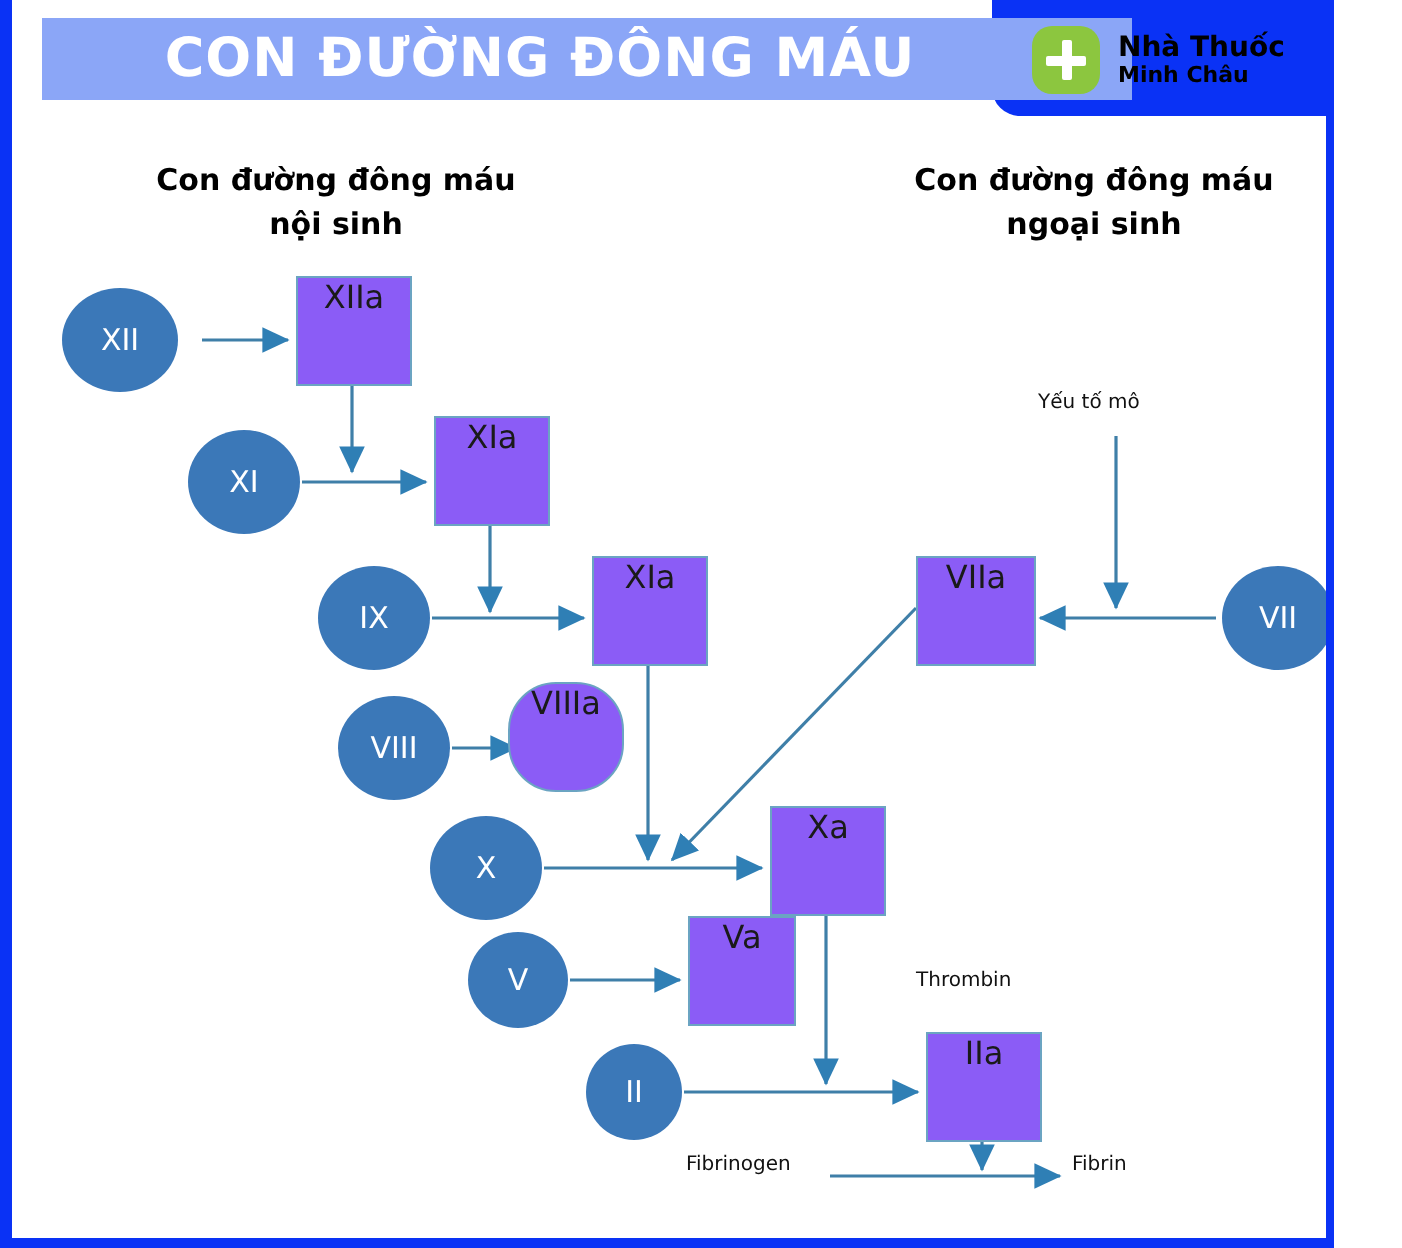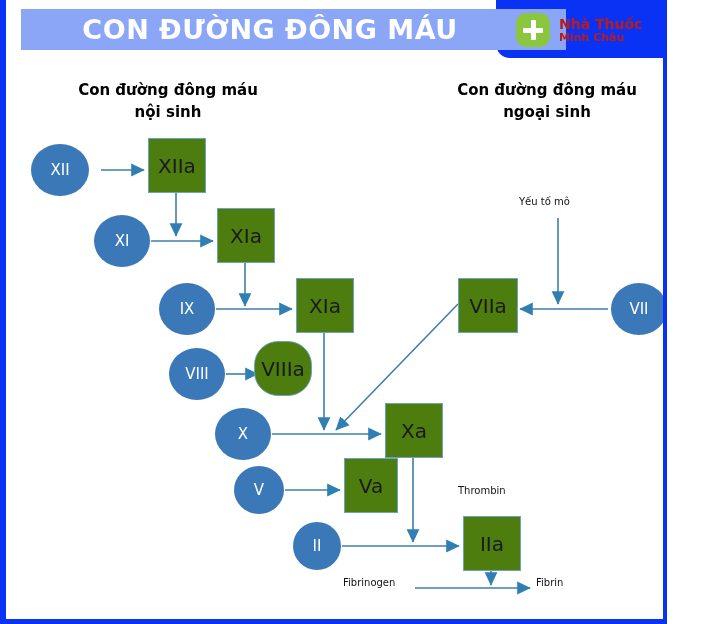--- a/index.html
+++ b/index.html
@@ -86,21 +86,21 @@
     border-radius: 1px;
   }
   .logo-badge::before {
     left: 14.5px; top: 7px; width: 5px; height: 20px;
   }
   .logo-badge::after {
     left: 7px; top: 14.5px; width: 20px; height: 5px;
   }
   .logo-text {
     margin-left: 9px;
-    color: #b91c1c;
+    color: #000000;
     line-height: 1.03;
   }
   .logo-line1 { font-size: 14px; font-weight: bold; font-family:"DejaVu Sans", sans-serif;}
   .logo-line2 { font-size: 11px; font-weight: bold; font-family:"DejaVu Sans", sans-serif;}
 
   
   .sec-head {
     position: absolute;
     text-align: center;
     font-size: 15px;
@@ -126,27 +126,26 @@
     border-radius: 50%;
     color: #ffffff;
     display: flex;
     align-items: center;
     justify-content: center;
     font-size: 15px;
     font-family: "DejaVu Sans", sans-serif;
   }
   .node-box {
     position: absolute;
-    background: #4d7c0f;
+    background: #8b5cf6;
     border: 1px solid #6ba4c2;
     color: #1a1a1a;
     display: flex;
-    align-items: center;
     justify-content: center;
-    font-size: 20px;
+    font-size: 16px;
     font-family: "DejaVu Sans", sans-serif;
   }
   .plain-label {
     position: absolute;
     color: #111111;
     font-size: 10px;
     white-space: nowrap;
     font-family: "DejaVu Sans", sans-serif;
   }
 </style>

